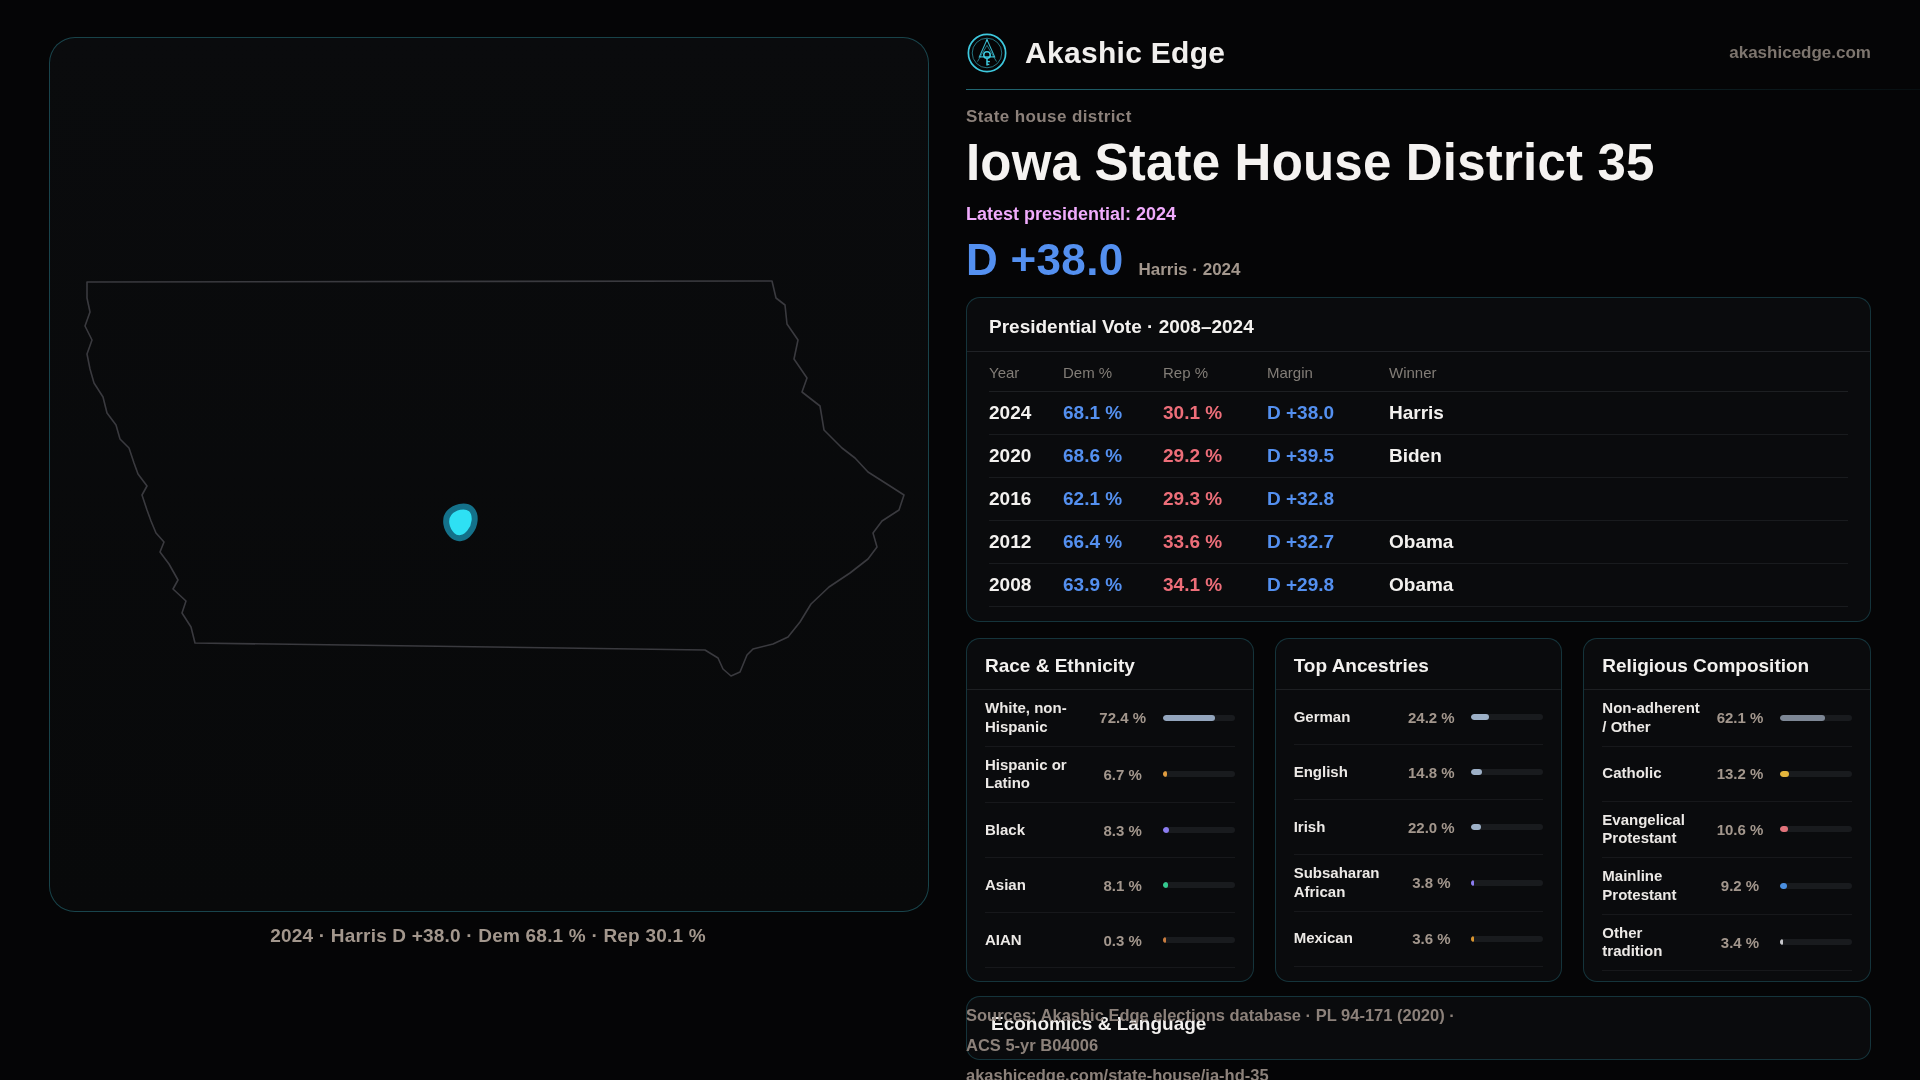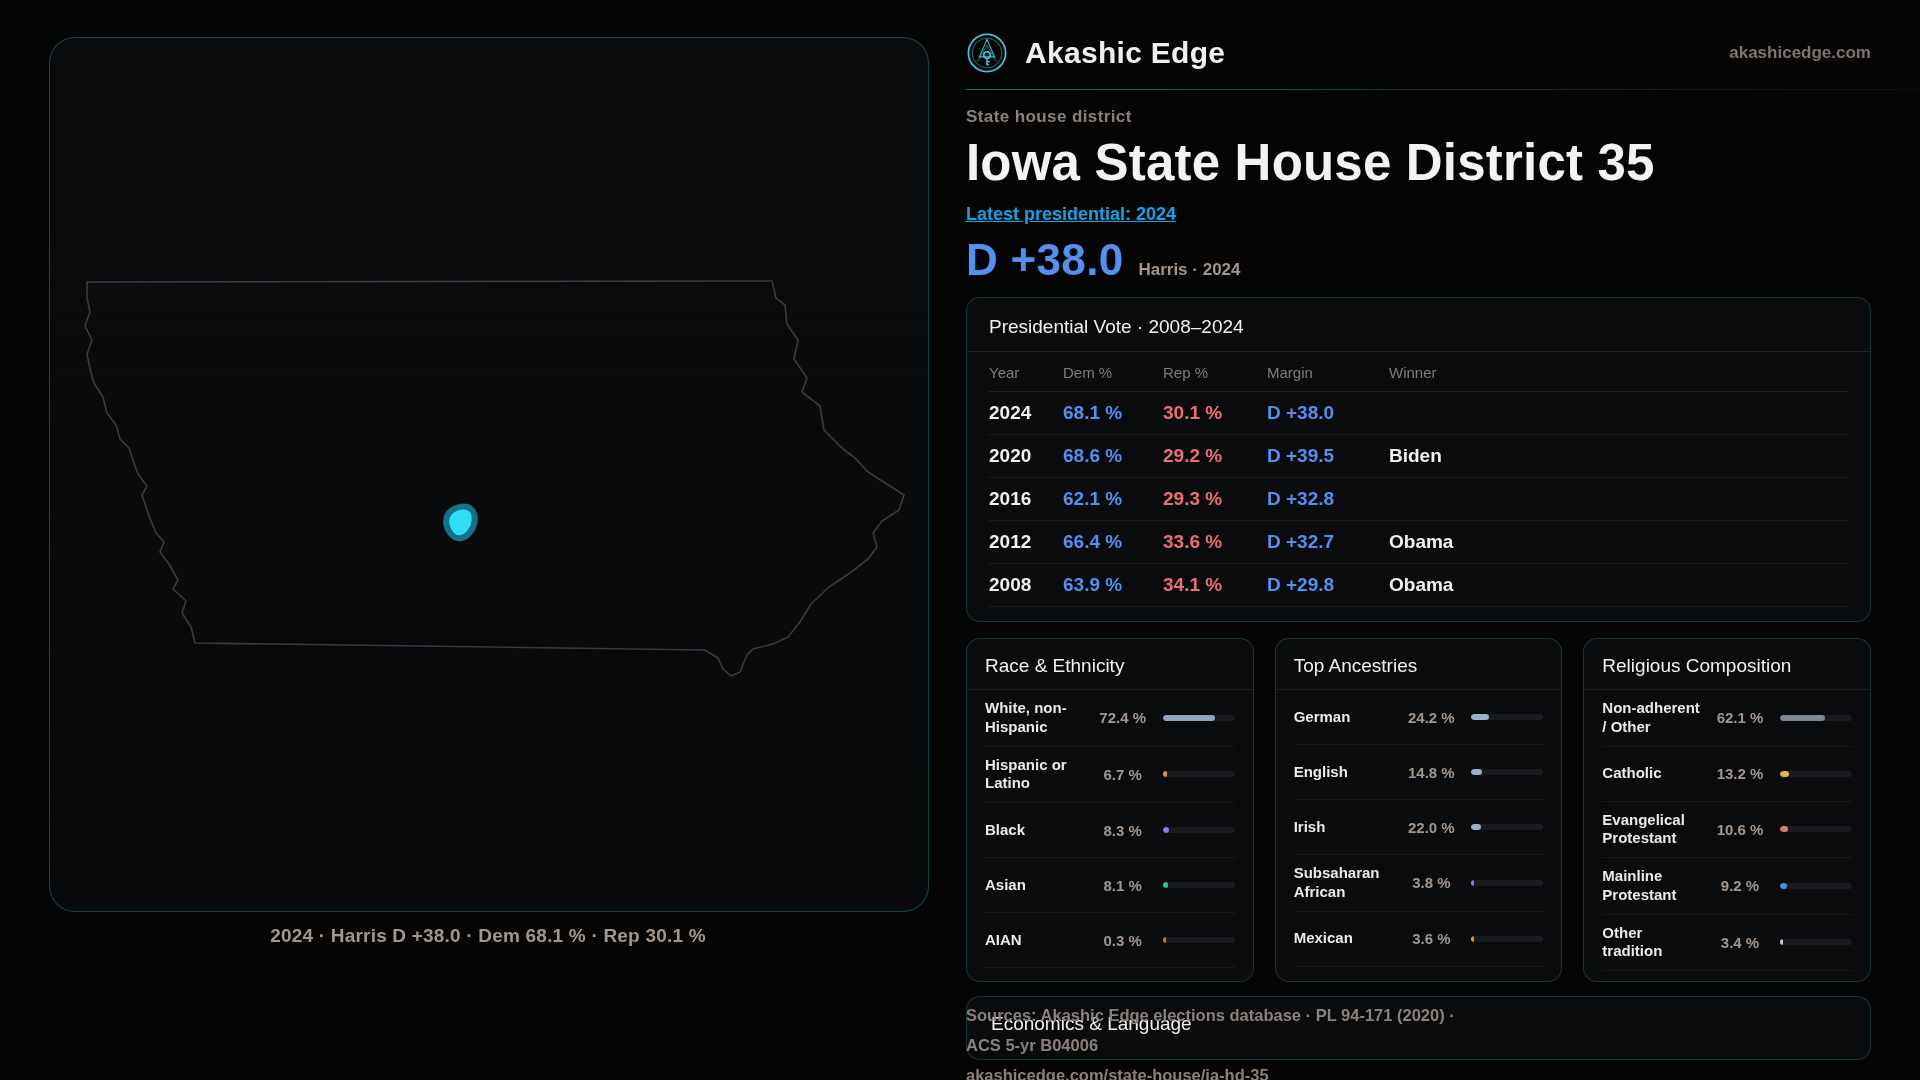--- a/index.html
+++ b/index.html
@@ -19,31 +19,31 @@
   
   .content{position:absolute;left:966px;top:0;width:905px;}
   .hdr{display:flex;align-items:center;padding-top:28px;height:50px;}
   .hdr .logo{width:42px;height:42px;flex:0 0 42px;}
   .hdr h1{font-size:30px;margin:0 0 0 17px;font-weight:700;letter-spacing:.3px;flex:1;}
   .hdr .domain{color:#7d756e;font-size:17px;font-weight:700;text-decoration:none;}
   .header-rule{margin-top:11px;width:954px;height:1px;
                background:linear-gradient(90deg,rgba(62,201,222,.50),rgba(62,201,222,.14) 70%,rgba(62,201,222,.05));}
   .kicker{margin-top:17px;color:#8c817a;font-size:17px;font-weight:700;letter-spacing:.4px;}
   .title{margin:6px 0 0 0;font-size:51px;font-weight:700;letter-spacing:.2px;color:#f5f3f1;}
-  .subtitle{margin-top:12px;color:#0ea5e9;font-size:18px;font-weight:700;text-decoration:underline;}
+  .subtitle{margin-top:12px;color:#f0abfc;font-size:18px;font-weight:700;}
   .headline{margin-top:10px;display:flex;align-items:baseline;}
   .margin-big{font-size:44px;font-weight:700;color:#5490f0;letter-spacing:.3px;}
   .margin-ctx{margin-left:15px;color:#a3978d;font-size:17px;font-weight:700;}
 
   .panel{border:1px solid rgba(62,201,222,.22);border-radius:14px;
          background:#0a0b0d;box-sizing:border-box;}
 
   
   .pres-panel{margin-top:12px;padding:18px 22px 14px 22px;}
-  .panel h3{margin:0;font-size:19px;font-weight:400;color:#f3f1ef;}
+  .panel h3{margin:0;font-size:19px;font-weight:700;color:#f3f1ef;}
   .p-rule{height:1px;background:#202226;margin:13px -22px 0 -22px;}
   .tbl-head,.trow,.tbl-foot{display:grid;grid-template-columns:74px 100px 104px 122px 1fr;align-items:center;}
   .tbl-head{color:#827d77;font-size:15px;padding:12px 0 10px 0;border-bottom:1px solid #1d1f22;}
   .trow{font-size:19px;min-height:42px;border-bottom:1px solid #191b1e;}
   .c-year{font-weight:700;color:#f3f1ef;}
   .c-dem{color:#5490f0;font-weight:700;}
   .c-rep{color:#ed6e79;font-weight:700;}
   .c-margin{color:#5490f0;font-weight:700;}
   .c-win{font-weight:700;color:#f3f1ef;}
   .tbl-foot{display:flex;justify-content:space-between;padding:13px 0 6px 0;}
@@ -125,20 +125,21 @@
         <span>Rep %</span>
         <span>Margin</span>
         <span>Winner</span>
       </div>
       <div id="pres-rows">
           <div class="trow">
             <span class="c-year">2024</span>
             <span class="c-dem">68.1 %</span>
             <span class="c-rep">30.1 %</span>
             <span class="c-margin">D +38.0</span>
+            <span class="c-win">Harris</span>
           </div>
           <div class="trow">
             <span class="c-year">2020</span>
             <span class="c-dem">68.6 %</span>
             <span class="c-rep">29.2 %</span>
             <span class="c-margin">D +39.5</span>
             <span class="c-win">Biden</span>
           </div>
           <div class="trow">
             <span class="c-year">2016</span>

